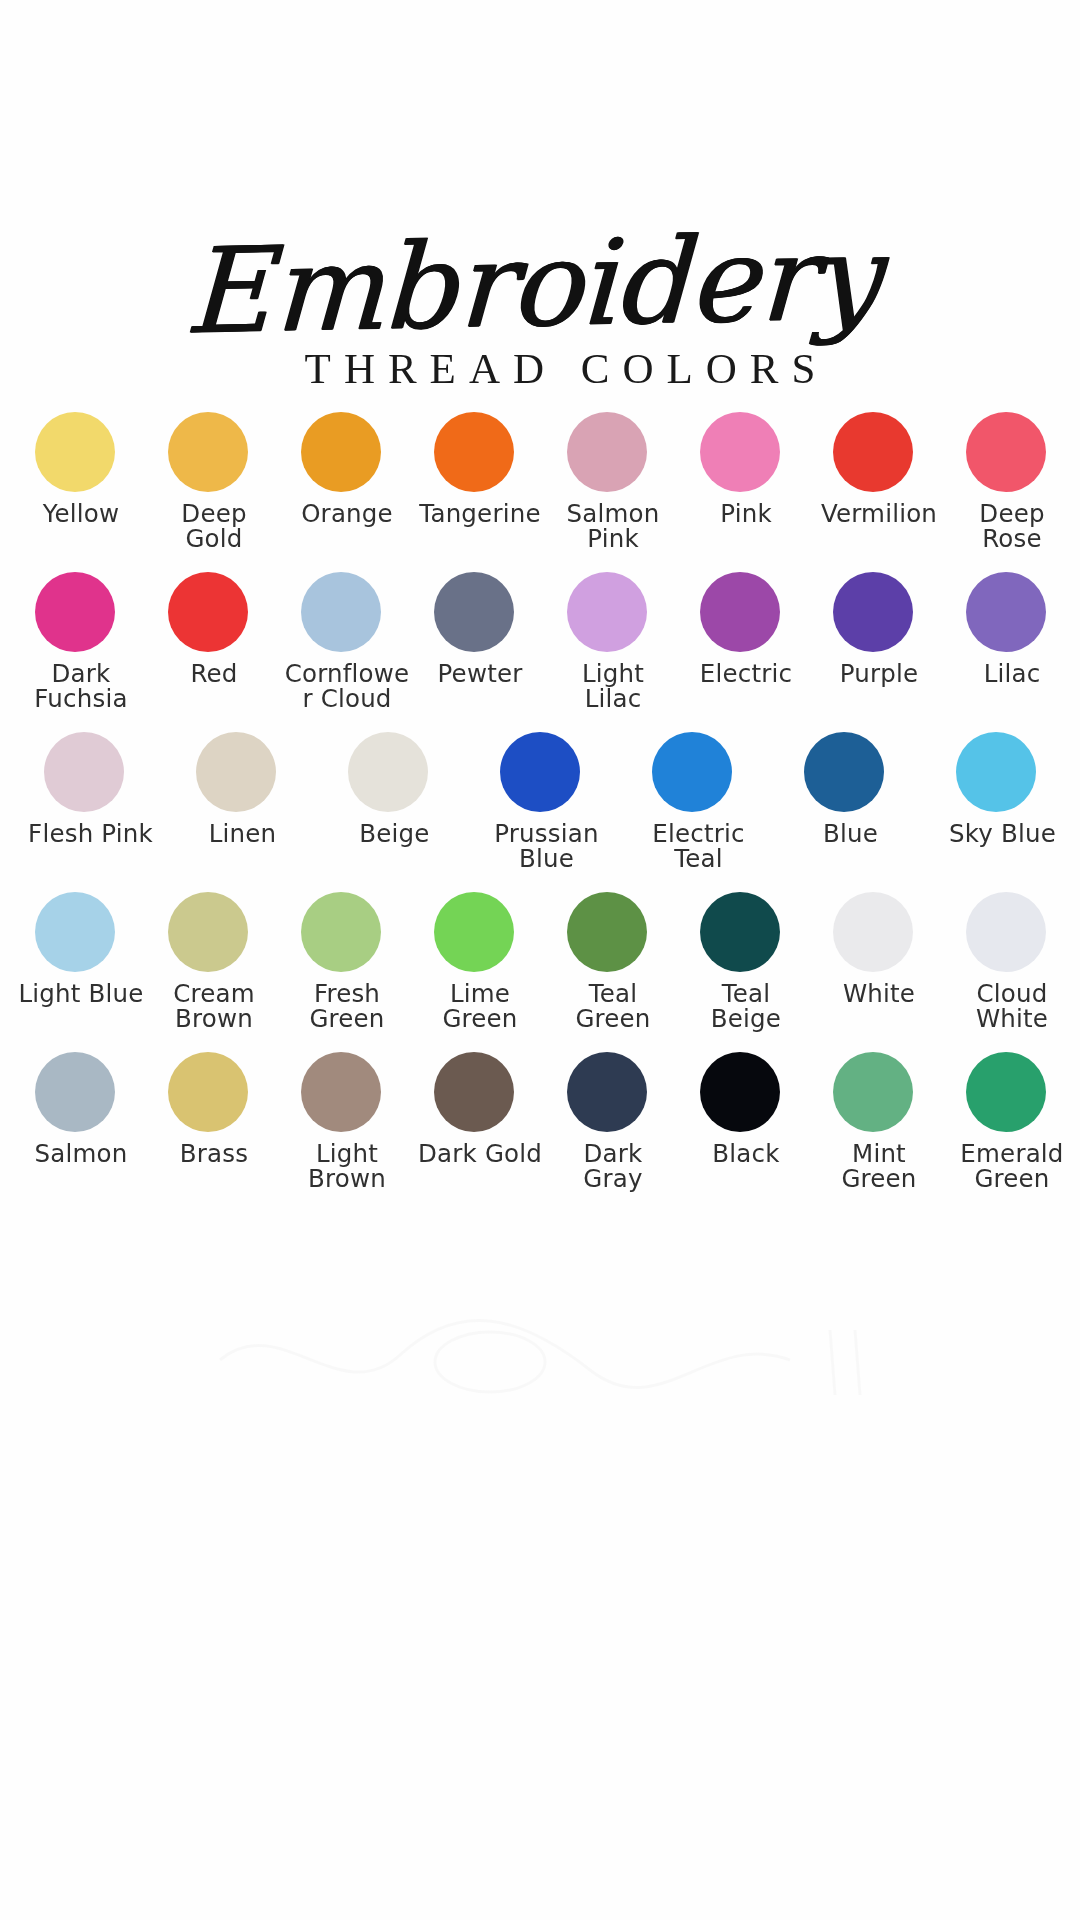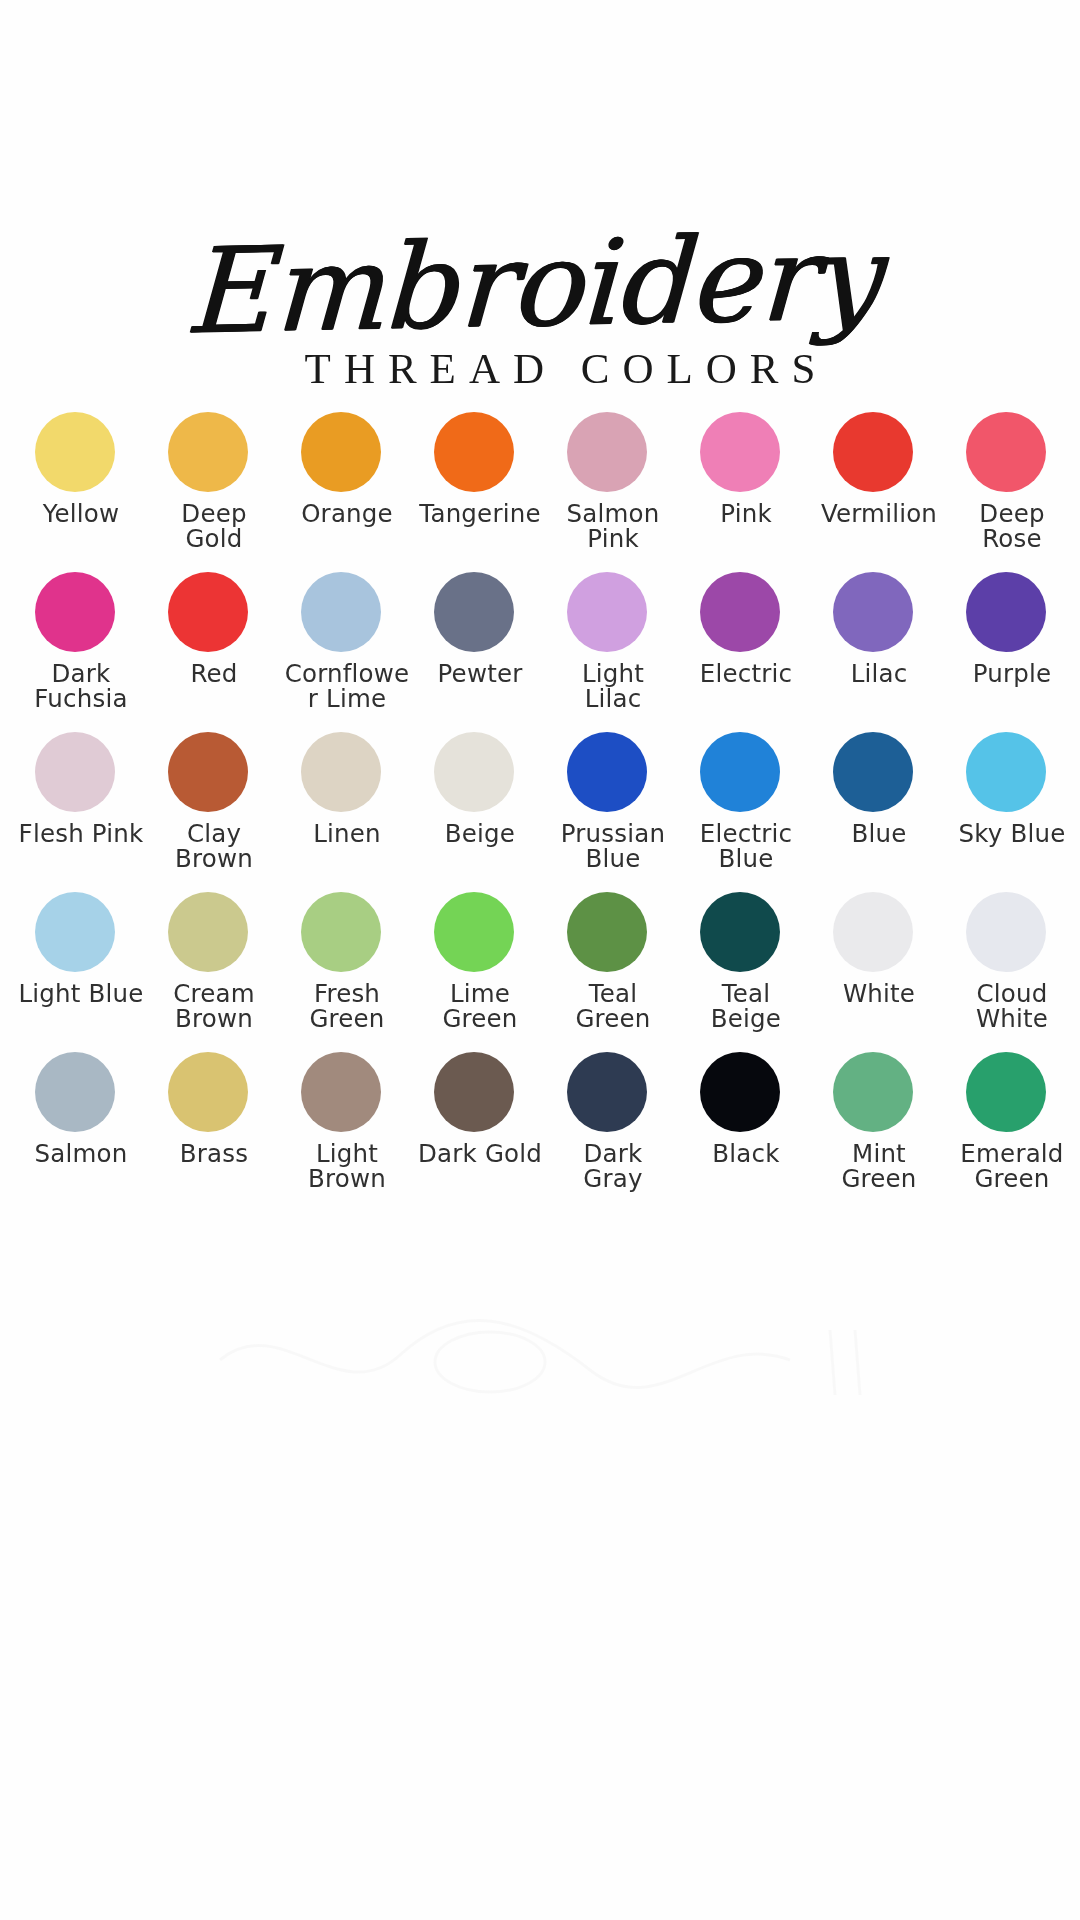--- a/index.html
+++ b/index.html
@@ -159,67 +159,63 @@
         <div class="swatch-cell">
           <div class="swatch-dot" style="background: rgb(224, 51, 140);"></div>
           <div class="swatch-label">Dark Fuchsia</div>
         </div>
         <div class="swatch-cell">
           <div class="swatch-dot" style="background: rgb(236, 52, 52);"></div>
           <div class="swatch-label">Red</div>
         </div>
         <div class="swatch-cell">
           <div class="swatch-dot" style="background: rgb(168, 196, 221);"></div>
-          <div class="swatch-label">Cornflower Lime</div>
+          <div class="swatch-label">Cornflower Cloud</div>
         </div>
         <div class="swatch-cell">
           <div class="swatch-dot" style="background: rgb(105, 113, 136);"></div>
           <div class="swatch-label">Pewter</div>
         </div>
         <div class="swatch-cell">
           <div class="swatch-dot" style="background: rgb(208, 160, 224);"></div>
           <div class="swatch-label">Light Lilac</div>
         </div>
         <div class="swatch-cell">
           <div class="swatch-dot" style="background: rgb(156, 72, 168);"></div>
           <div class="swatch-label">Electric</div>
         </div>
         <div class="swatch-cell">
+          <div class="swatch-dot" style="background: rgb(92, 63, 168);"></div>
+          <div class="swatch-label">Purple</div>
+        </div>
+        <div class="swatch-cell">
           <div class="swatch-dot" style="background: rgb(128, 103, 189);"></div>
           <div class="swatch-label">Lilac</div>
         </div>
-        <div class="swatch-cell">
-          <div class="swatch-dot" style="background: rgb(92, 63, 168);"></div>
-          <div class="swatch-label">Purple</div>
-        </div>
       </div>
       <div class="swatch-row">
         <div class="swatch-cell">
           <div class="swatch-dot" style="background: rgb(224, 203, 213);"></div>
           <div class="swatch-label">Flesh Pink</div>
         </div>
         <div class="swatch-cell">
-          <div class="swatch-dot" style="background: rgb(184, 90, 52);"></div>
-          <div class="swatch-label">Clay Brown</div>
-        </div>
-        <div class="swatch-cell">
           <div class="swatch-dot" style="background: rgb(221, 212, 196);"></div>
           <div class="swatch-label">Linen</div>
         </div>
         <div class="swatch-cell">
           <div class="swatch-dot" style="background: rgb(229, 226, 218);"></div>
           <div class="swatch-label">Beige</div>
         </div>
         <div class="swatch-cell">
           <div class="swatch-dot" style="background: rgb(29, 78, 196);"></div>
           <div class="swatch-label">Prussian Blue</div>
         </div>
         <div class="swatch-cell">
           <div class="swatch-dot" style="background: rgb(32, 130, 216);"></div>
-          <div class="swatch-label">Electric Blue</div>
+          <div class="swatch-label">Electric Teal</div>
         </div>
         <div class="swatch-cell">
           <div class="swatch-dot" style="background: rgb(29, 95, 150);"></div>
           <div class="swatch-label">Blue</div>
         </div>
         <div class="swatch-cell">
           <div class="swatch-dot" style="background: rgb(85, 195, 232);"></div>
           <div class="swatch-label">Sky Blue</div>
         </div>
       </div>

